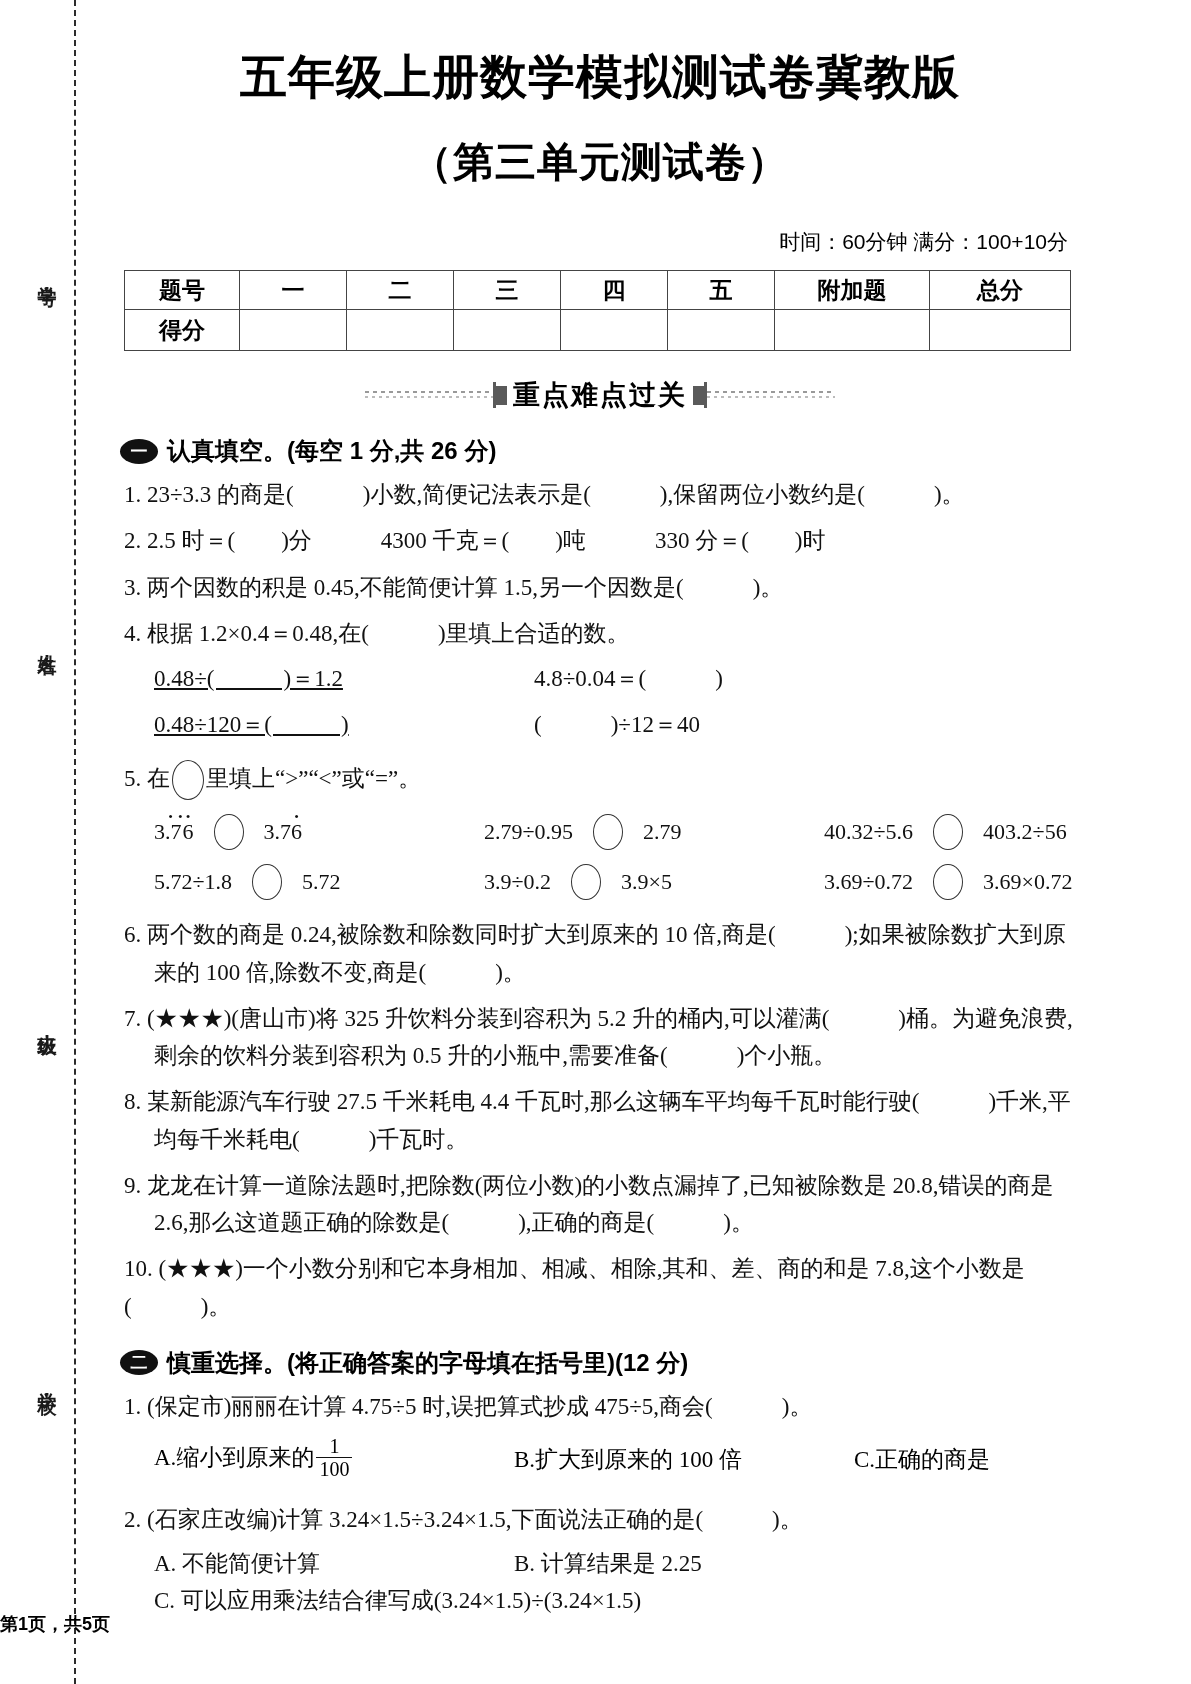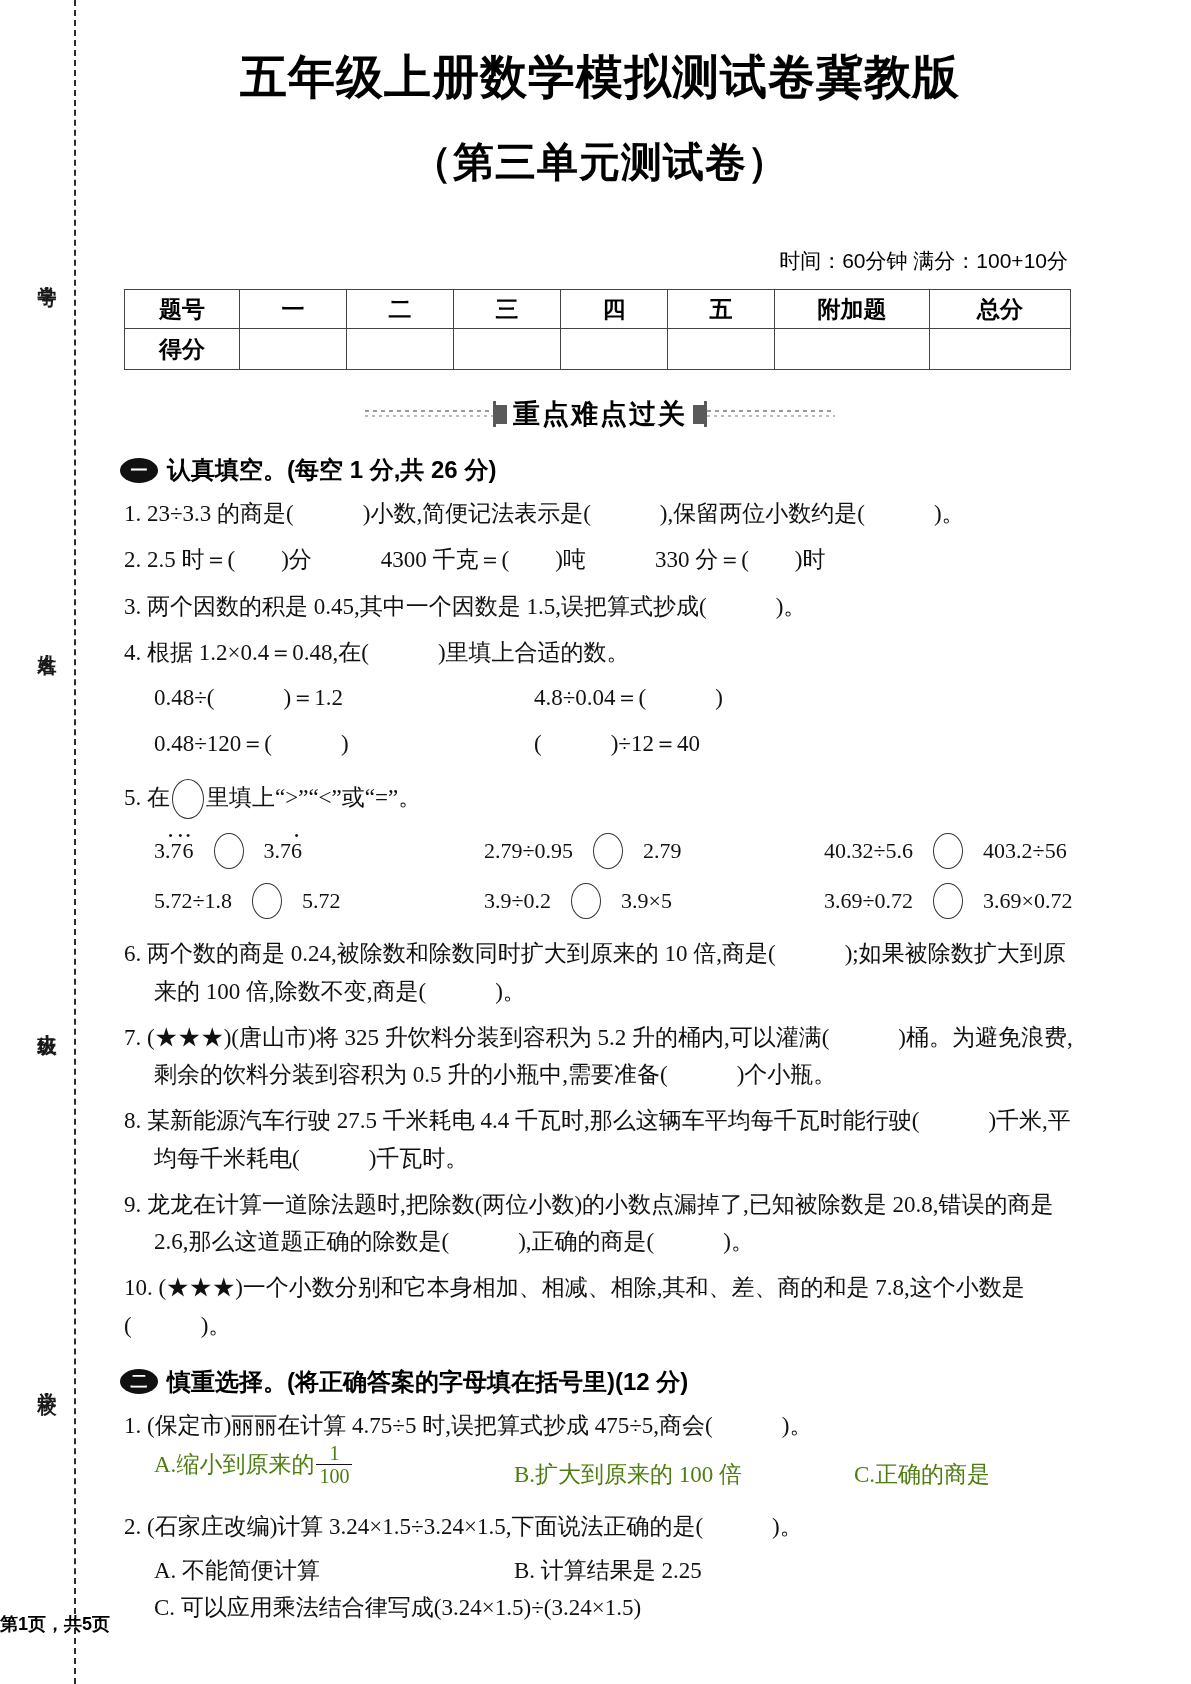--- a/index.html
+++ b/index.html
@@ -72,21 +72,21 @@
     font-weight: bold;
     font-size: 41px;
     letter-spacing: 1px;
     margin-top: 26px;
     color: #000;
   }
   .meta-line {
     text-align: right;
     font-family: "Liberation Sans", sans-serif;
     font-size: 21px;
-    margin-top: 57px;
+    margin-top: 38px;
     padding-right: 12px;
     color: #000;
   }
 
   
   table.score {
     width: 940px;
     margin: 14px 0 0 4px;
     border-collapse: collapse;
     table-layout: fixed;
@@ -187,21 +187,21 @@
   }
   .sub-row {
     display: flex;
     font-size: 23px;
     line-height: 1.6;
     margin-top: 9px;
     padding-left: 34px;
     color: #111;
   }
   .sub-row > span { display: inline-block; }
-  .w380 { width: 380px; }
+  .w380 { width: 380px; text-decoration: underline; }
 
   
   .cmp-row {
     display: flex;
     align-items: center;
     margin-top: 14px;
     padding-left: 34px;
     font-size: 22px;
     color: #111;
   }
@@ -242,24 +242,25 @@
     left: 50%;
     transform: translateX(-50%);
     font-size: 26px;
     line-height: 1;
     letter-spacing: 1px;
   }
 
   
   .opts {
     display: flex;
-    align-items: flex-end;
+    align-items: center;
+    margin-top: 12px;
     padding-left: 34px;
     font-size: 23px;
-    color: #4d7c0f;
+    color: #000000;
   }
   .opts .o1 { width: 360px; }
   .opts .o2 { width: 340px; }
   .frac {
     display: inline-flex;
     flex-direction: column;
     align-items: center;
     vertical-align: middle;
     font-size: 20px;
     line-height: 1.12;
@@ -355,21 +356,21 @@
       <span>23÷3.3 的商是(　　　)小数,简便记法表示是(　　　),保留两位小数约是(　　　)。</span>
     </div>
 
     <div class="q">
       <span class="num">2.</span>
       <span>2.5 时＝(　　)分　　　4300 千克＝(　　)吨　　　330 分＝(　　)时</span>
     </div>
 
     <div class="q">
       <span class="num">3.</span>
-      <span>两个因数的积是 0.45,其中一个因数是 1.5,误把算式抄成(　　　)。</span>
+      <span>两个因数的积是 0.45,不能简便计算 1.5,另一个因数是(　　　)。</span>
     </div>
 
     <div class="q">
       <span class="num">4.</span>
       <span>根据 1.2×0.4＝0.48,在(　　　)里填上合适的数。</span>
     </div>
 
     <div class="sub-row">
       <span class="w380">0.48÷(　　　)＝1.2</span>
       <span>4.8÷0.04＝(　　　)</span>

